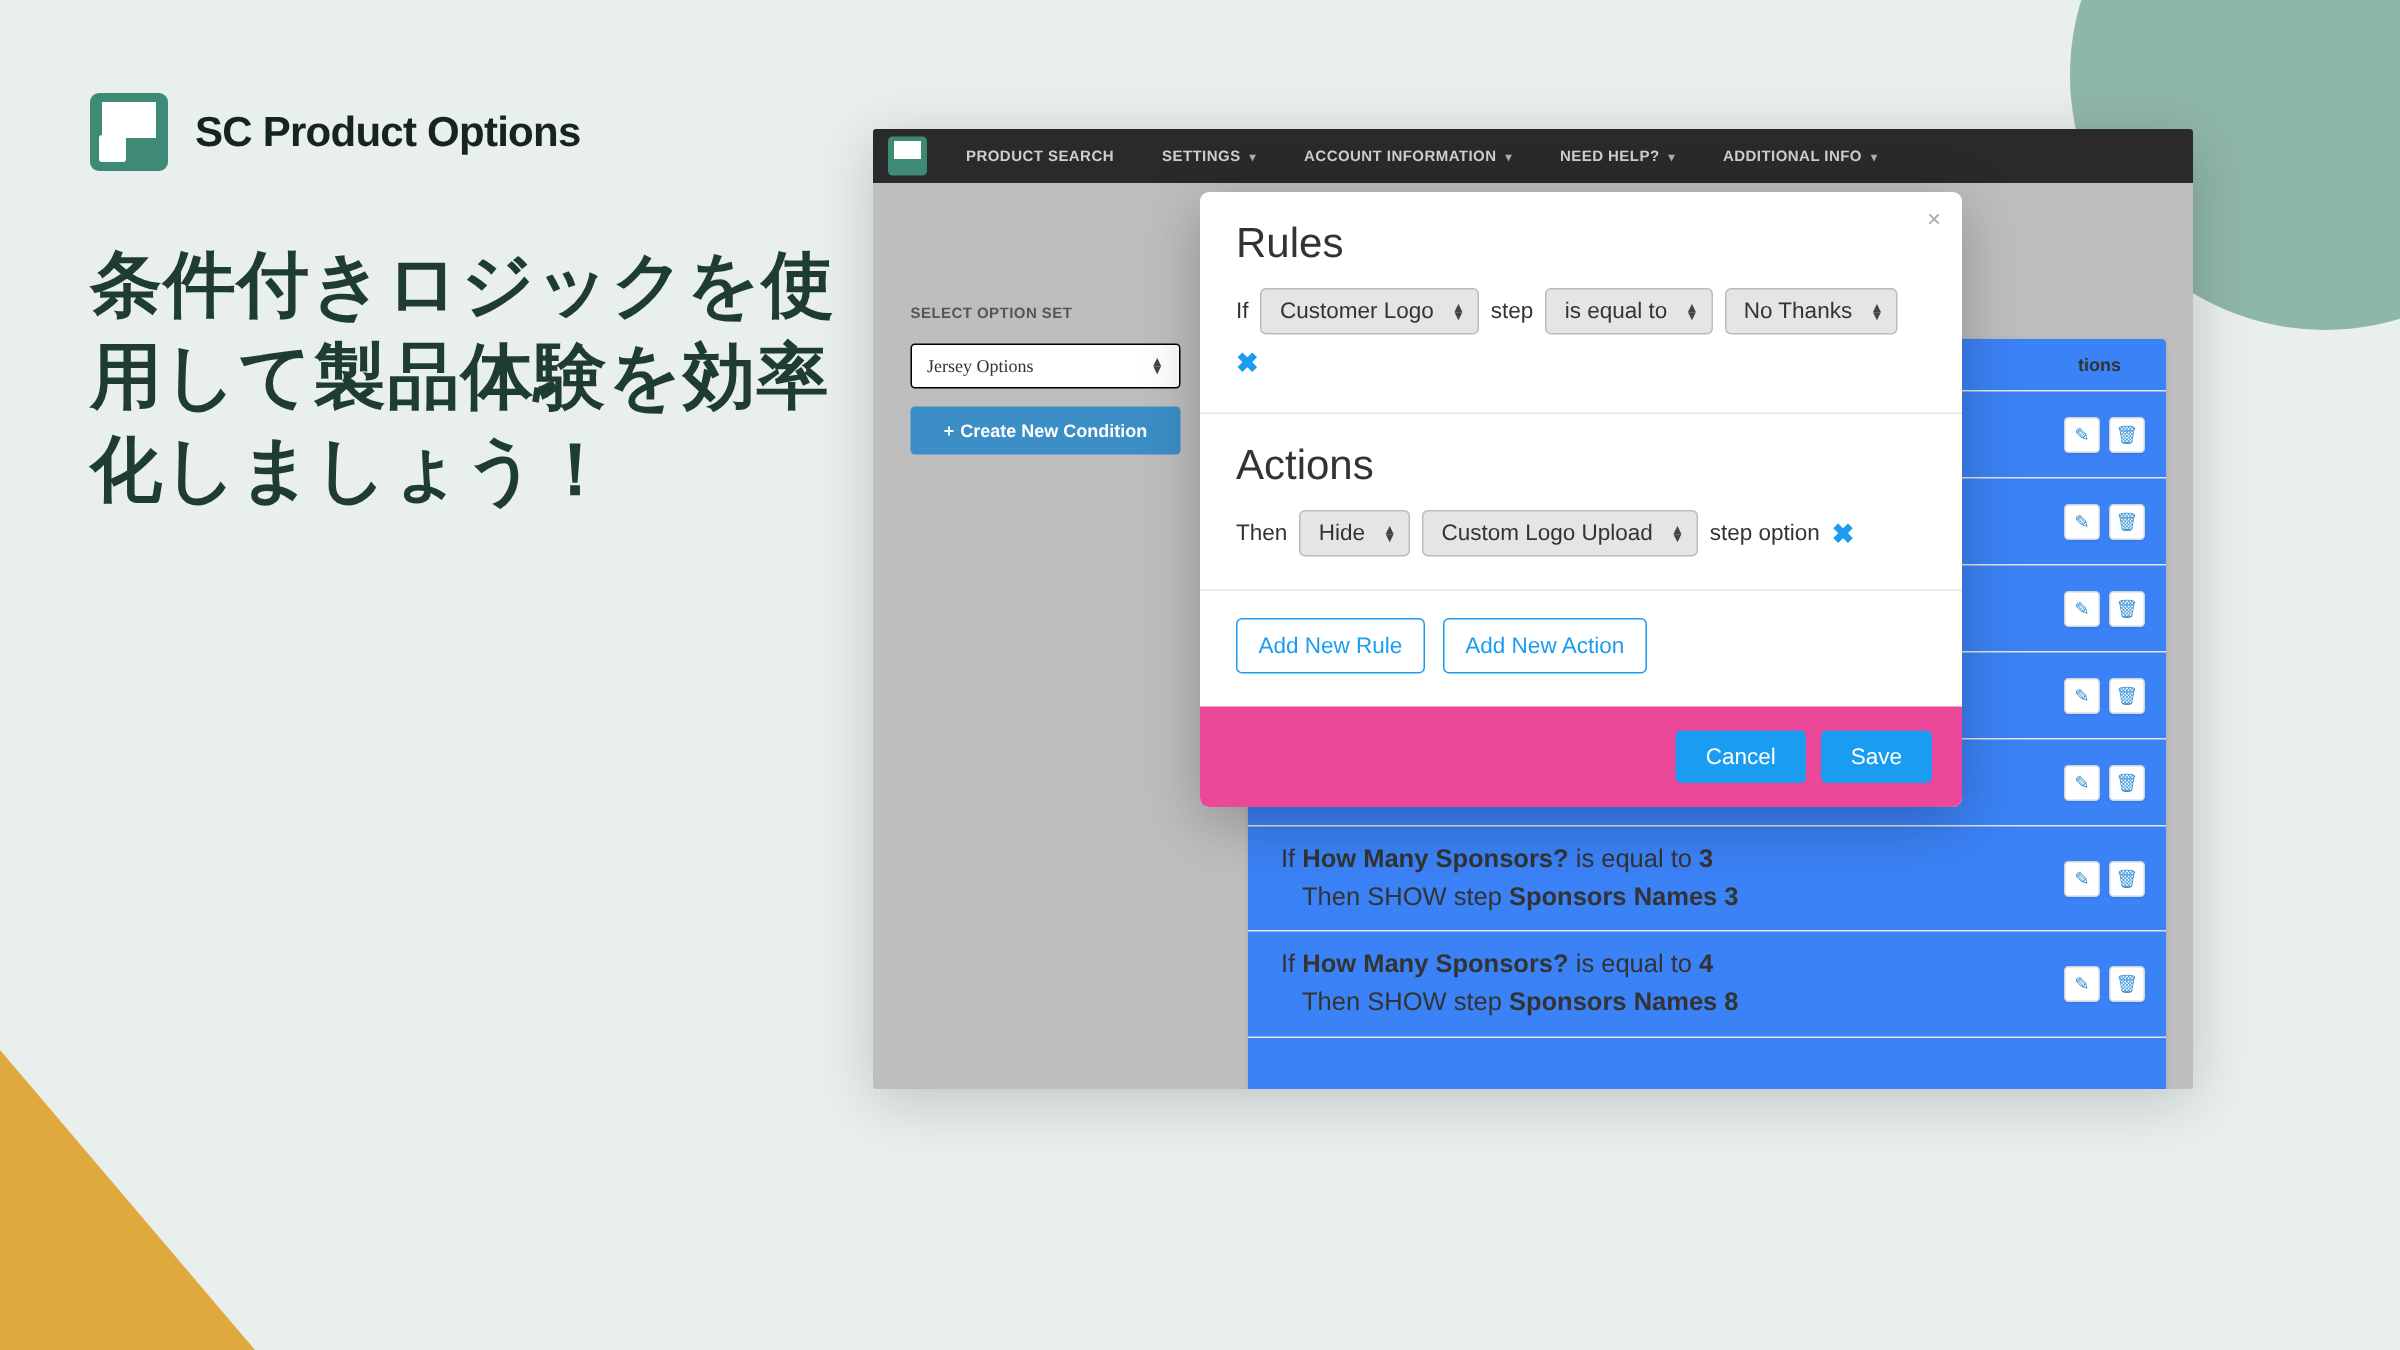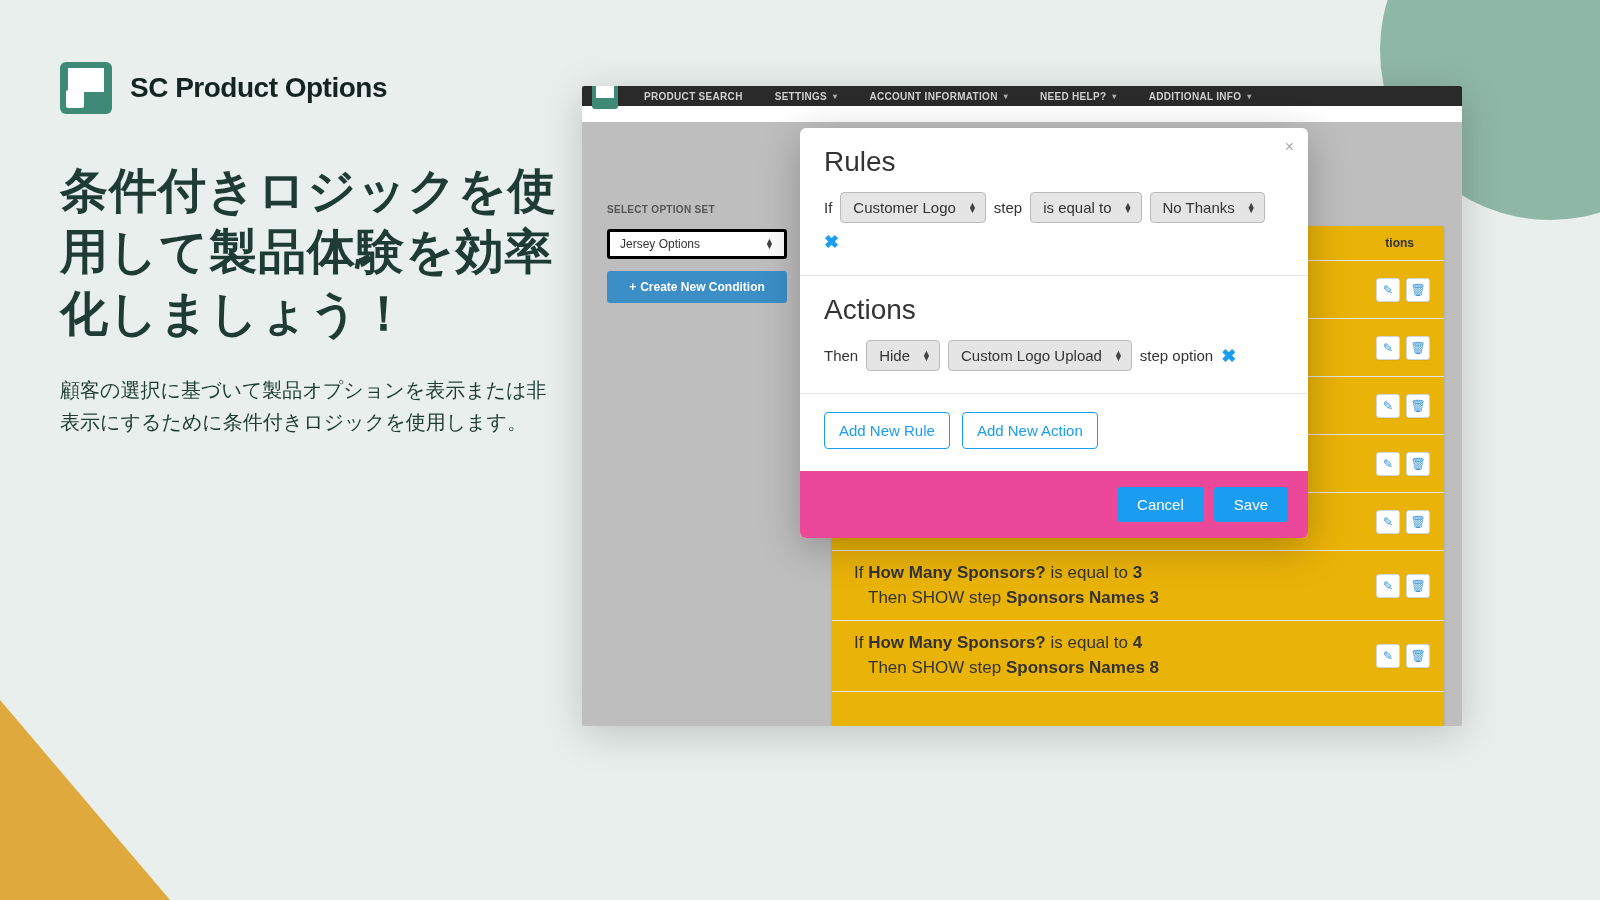--- a/index.html
+++ b/index.html
@@ -53,21 +53,21 @@
   background: #fff;
   box-shadow: 0 8px 40px rgba(0,0,0,0.18);
   border-radius: 2px;
   overflow: hidden;
 }
 .overlay-dim {
   position: absolute; inset: 0; top: 36px;
   background: rgba(110,110,110,0.45);
 }
 .topbar {
-  height: 20px; background: #2a2a2a; display: flex; align-items: center;
+  height: 36px; background: #2a2a2a; display: flex; align-items: center;
   padding: 0 10px; gap: 4px;
 }
 .topbar-logo {
   width: 26px; height: 26px; background: #3f8a77; border-radius: 3px;
   position: relative; flex-shrink: 0; margin-right: 8px;
 }
 .topbar-logo::before { content:""; position:absolute; left:4px; top:3px; width:18px; height:12px; background:#fff; }
 .nav-item {
   color: #cfcfcf; font-size: 10px; font-weight: 600; letter-spacing: 0.3px;
   padding: 6px 14px; display: flex; align-items: center; gap: 6px;
@@ -77,35 +77,35 @@
 
 .sidebar {
   position: absolute; left: 11px; top: 36px; width: 208px; bottom: 0;
   padding: 22px 14px;
 }
 .sidebar-label {
   font-size: 10px; font-weight: 700; color: #555; letter-spacing: 0.3px;
   margin-bottom: 14px; margin-top: 60px;
 }
 .select-box {
-  width: 180px; height: 30px; border: 3px solid #000000; border-radius: 3px;
+  width: 180px; height: 30px; border: 1px solid #000000; border-radius: 3px;
   background: #fff; display: flex; align-items: center; justify-content: space-between;
-  padding: 0 10px; font-size: 12px; color: #333; margin-bottom: 12px;
+  padding: 0 10px; font-size: 12px; color: #333; margin-bottom: 12px; font-family: Liberation Serif, serif;
 }
 .updown { font-size: 9px; line-height: 0.55; color: #444; }
 .create-btn {
   width: 180px; height: 32px; background: #3b8ec6; color: #fff;
   border-radius: 3px; font-size: 12px; font-weight: 600;
   display: flex; align-items: center; justify-content: center; gap: 4px;
   cursor: pointer;
 }
 
 .bg-list {
   position: absolute; left: 250px; right: 18px; top: 140px;
-  background: #eab308; border-radius: 3px;
+  background: #3b82f6; border-radius: 3px;
   box-shadow: 0 1px 3px rgba(0,0,0,0.15);
 }
 .bg-list-header {
   display: flex; justify-content: flex-end; padding: 10px 30px 10px 12px;
   font-size: 12px; font-weight: 700; color: #333;
 }
 .bg-row {
   border-top: 1px solid #e4e4e4; padding: 10px 14px 10px 22px;
   display: flex; justify-content: space-between; align-items: center;
   min-height: 58px;
@@ -162,21 +162,20 @@
 
 <div class="deco-corner"></div>
 <div class="deco-triangle"></div>
 
 <div class="left-copy">
   <div class="brand-row">
     <div class="brand-logo"></div>
     <div class="brand-name">SC Product Options</div>
   </div>
   <div class="headline">条件付きロジックを使用して製品体験を効率化しましょう！</div>
-  <div class="subhead">顧客の選択に基づいて製品オプションを表示または非表示にするために条件付きロジックを使用します。</div>
 </div>
 
 <div class="app-frame">
 
   <div class="topbar">
     <div class="topbar-logo"></div>
     <div class="nav-item">
       <span>PRODUCT SEARCH</span>
     </div>
     <div class="nav-item">

